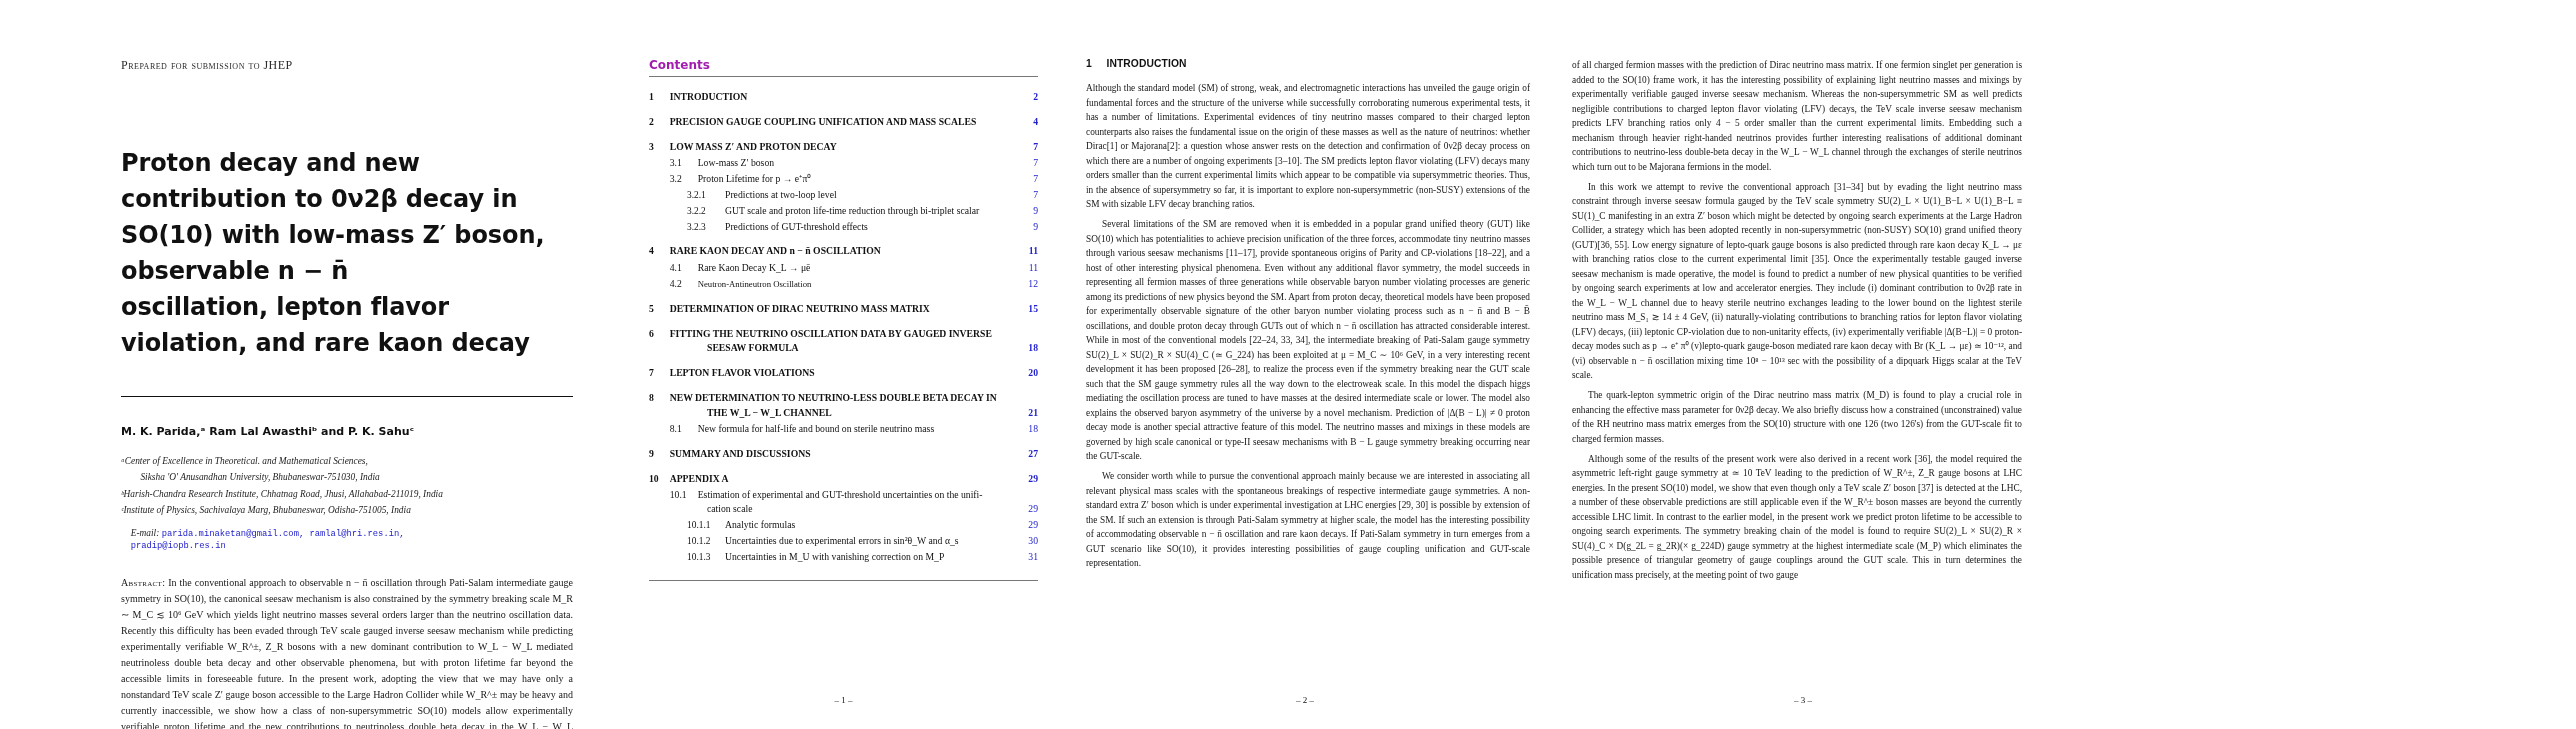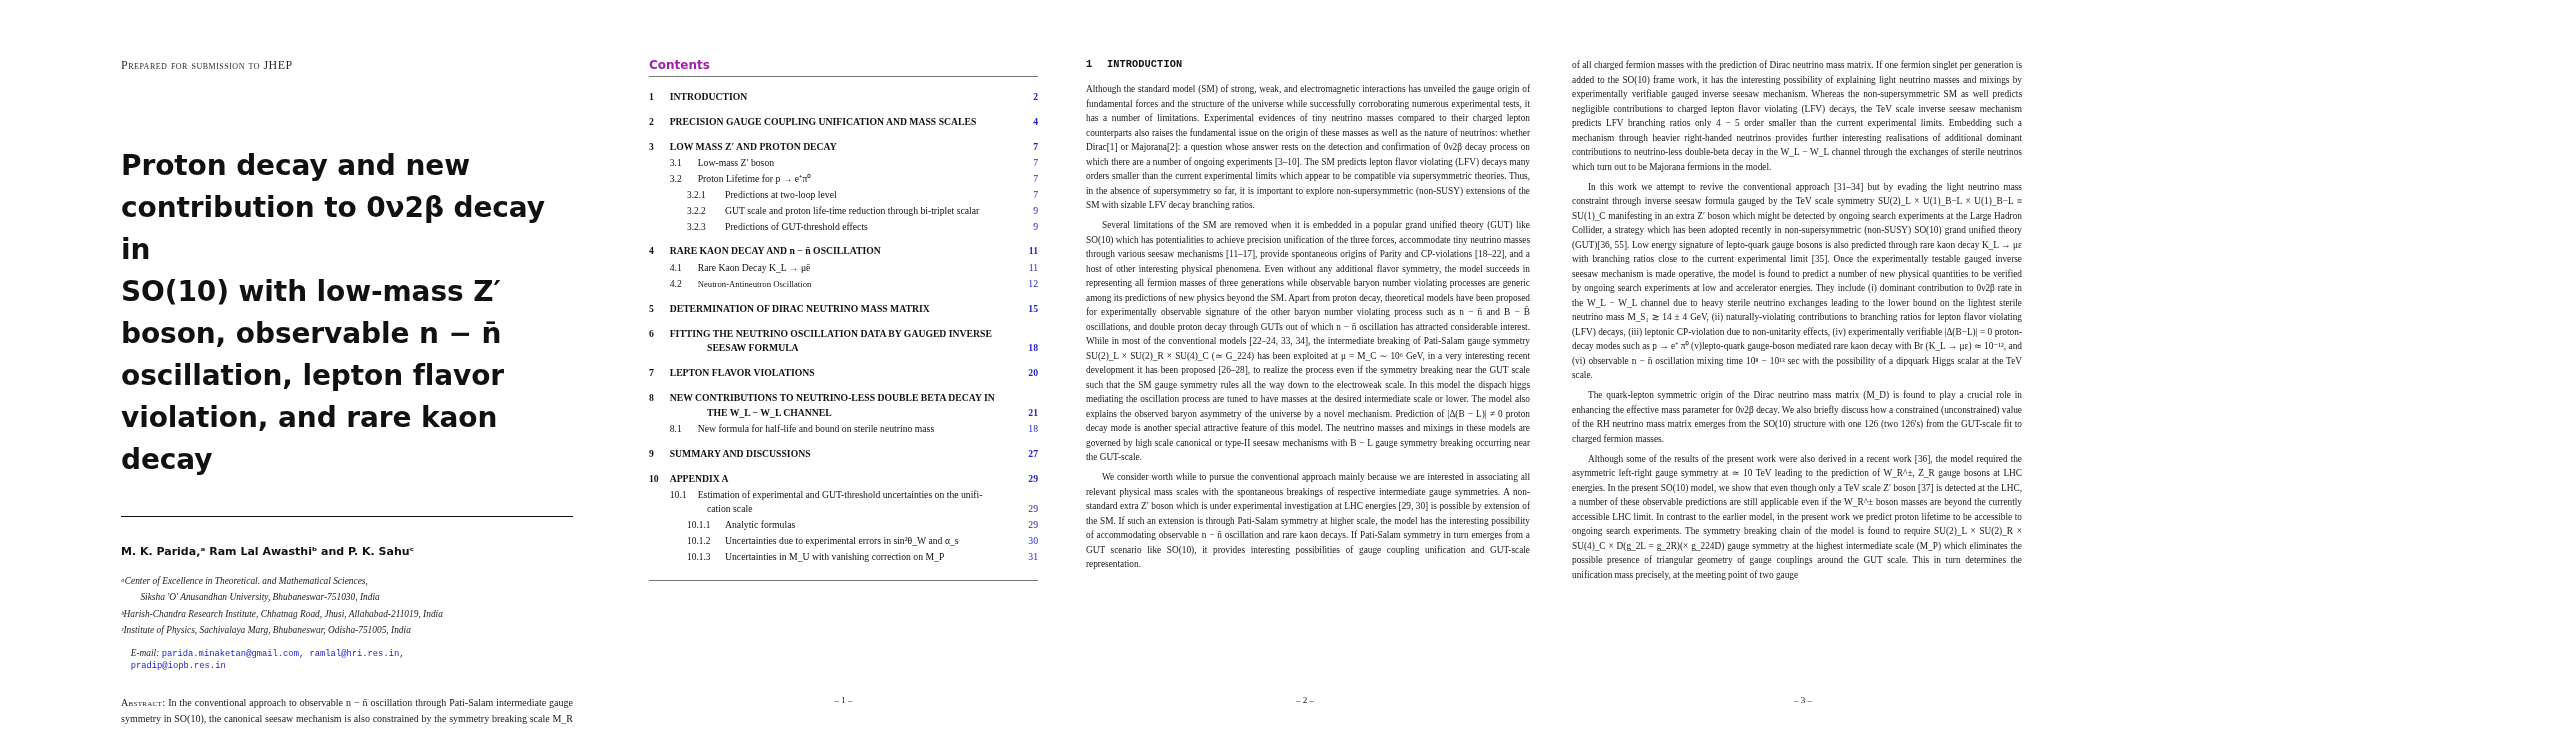--- a/index.html
+++ b/index.html
@@ -14,21 +14,21 @@
   }
   .page{position:relative;height:729px;background:#fff;box-sizing:border-box;}
   .page-1{width:577px;padding:58px 52px 24px 73px;}
   .page-2{width:437px;padding:58px 24px 24px 24px;}
   .page-3{width:486px;padding:58px 18px 24px 24px;}
   .page-4{width:510px;padding:58px 36px 24px 24px;}
 
   .jhep-line{font-variant:small-caps;font-size:12px;letter-spacing:0.5px;color:#2b2b2b;margin:0 0 72px 0;}
 
   .paper-title{
-    font-family:"DejaVu Sans",sans-serif;font-weight:bold;font-size:28px;
+    font-family:"DejaVu Sans",sans-serif;font-weight:bold;font-size:24px;
     line-height:1.5;color:#111;margin:0 0 35px 0;letter-spacing:-0.1px;
   }
 
   .rule{border:0;border-top:1.5px solid #111;margin:0 0 28px 0;width:100%;}
 
   .authors{font-family:"DejaVu Sans",sans-serif;font-weight:bold;font-size:11px;margin:0 0 16px 0;color:#111;}
 
   .affil{font-style:italic;font-size:9.4px;line-height:1.62;color:#222;margin:0 0 1.2px 0;padding-left:9.7px;text-indent:-9.7px;}
   .email-line{font-style:italic;font-size:9.4px;color:#222;margin:9.7px 0 0 9.7px;}
   .mono-mail{font-family:"Liberation Mono",monospace;font-style:normal;font-size:8.8px;color:#2222cc;}
@@ -51,21 +51,21 @@
   .lvl2 .toc-num{width:28px;margin-left:20.7px;font-weight:normal;}
   .lvl3 .toc-num{width:38px;margin-left:38px;font-weight:normal;font-size:9.4px;}
   .toc-txt{flex:1 1 auto;padding-right:7.3px;}
   .lvl2 .toc-txt,.lvl3 .toc-txt{font-weight:normal;}
   .toc-row.small .toc-txt{font-size:8.7px;}
   .toc-pg{flex:0 0 auto;color:#2222cc;font-weight:bold;width:20.7px;text-align:right;}
   .lvl2 .toc-pg,.lvl3 .toc-pg{font-weight:normal;}
   .toc-cont{padding-left:58px;font-size:9.7px;line-height:1.5;display:flex;}
   .toc-cont .toc-txt{flex:1 1 auto;}
 
-  .sec-head{font-family:Liberation Mono, monospace;font-weight:bold;font-size:10.3px;margin:0 0 12px 0;color:#111;letter-spacing:0.1px;}
+  .sec-head{font-family:Liberation Sans, sans-serif;font-weight:bold;font-size:10.3px;margin:0 0 12px 0;color:#111;letter-spacing:0.1px;}
   .sec-head .n{margin-right:14.6px;}
   .body-par{font-size:9.3px;line-height:1.56;text-align:justify;color:#161616;margin:0 0 5.5px 0;text-indent:16px;}
   .body-par.first{text-indent:0;}
 
   .folio{position:absolute;bottom:24px;left:0;width:100%;text-align:center;font-size:9px;color:#111;}
 </style>
 </head>
 <body>
 
 <div class="spread">
@@ -182,21 +182,21 @@
           <span class="toc-txt">SEESAW FORMULA</span>
           <span class="toc-pg">18</span>
         </div>
         <div class="toc-row lvl1">
           <span class="toc-num">7</span>
           <span class="toc-txt">LEPTON FLAVOR VIOLATIONS</span>
           <span class="toc-pg">20</span>
         </div>
         <div class="toc-row lvl1">
           <span class="toc-num">8</span>
-          <span class="toc-txt">NEW CONTRIBUTIONS TO NEUTRINO-LESS DOUBLE BETA DECAY IN</span>
+          <span class="toc-txt">NEW DETERMINATION TO NEUTRINO-LESS DOUBLE BETA DECAY IN</span>
           <span class="toc-pg"></span>
         </div>
         <div class="toc-cont toc-row lvl1" style="margin-top: 0px;">
           <span class="toc-txt">THE W_L − W_L CHANNEL</span>
           <span class="toc-pg">21</span>
         </div>
         <div class="toc-row lvl2">
           <span class="toc-num">8.1</span>
           <span class="toc-txt">New formula for half-life and bound on sterile neutrino mass</span>
           <span class="toc-pg">18</span>

